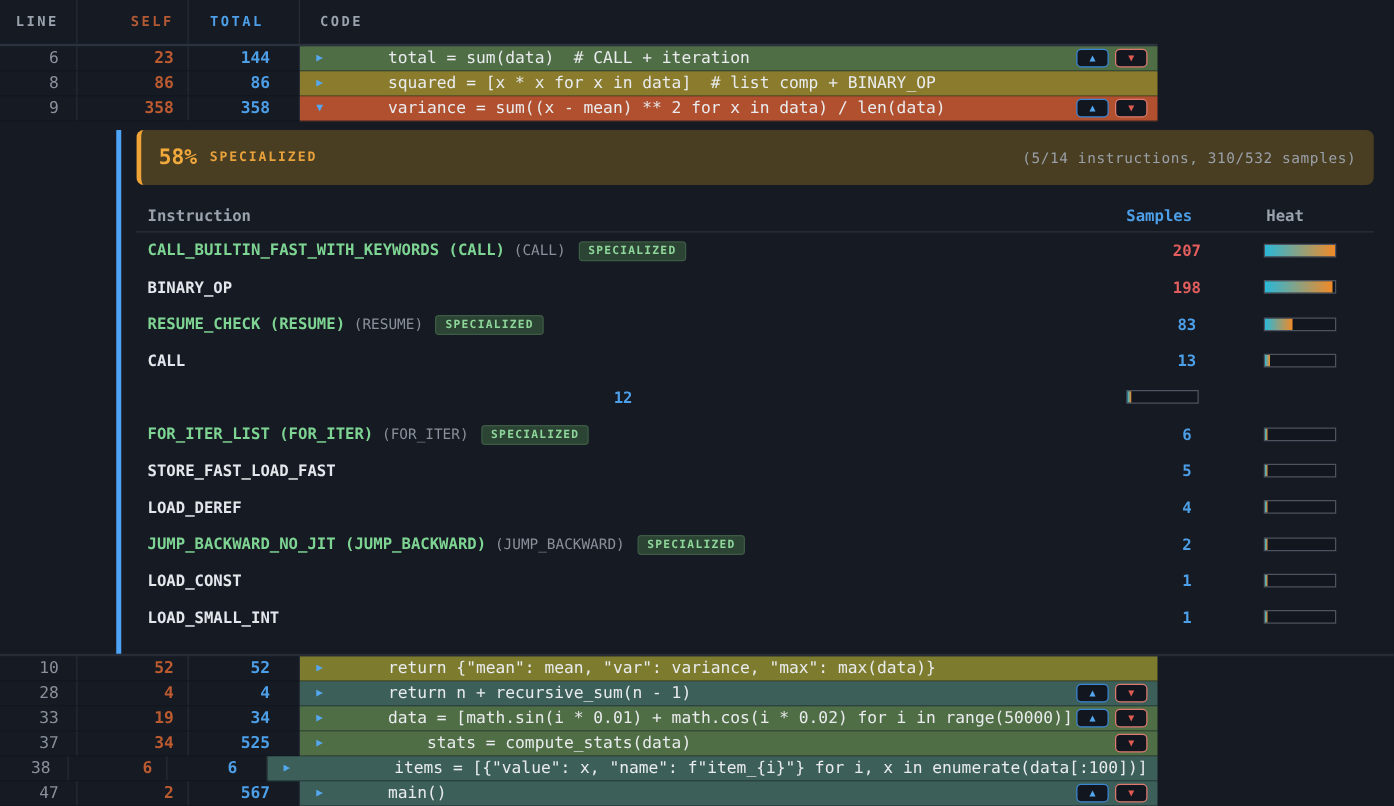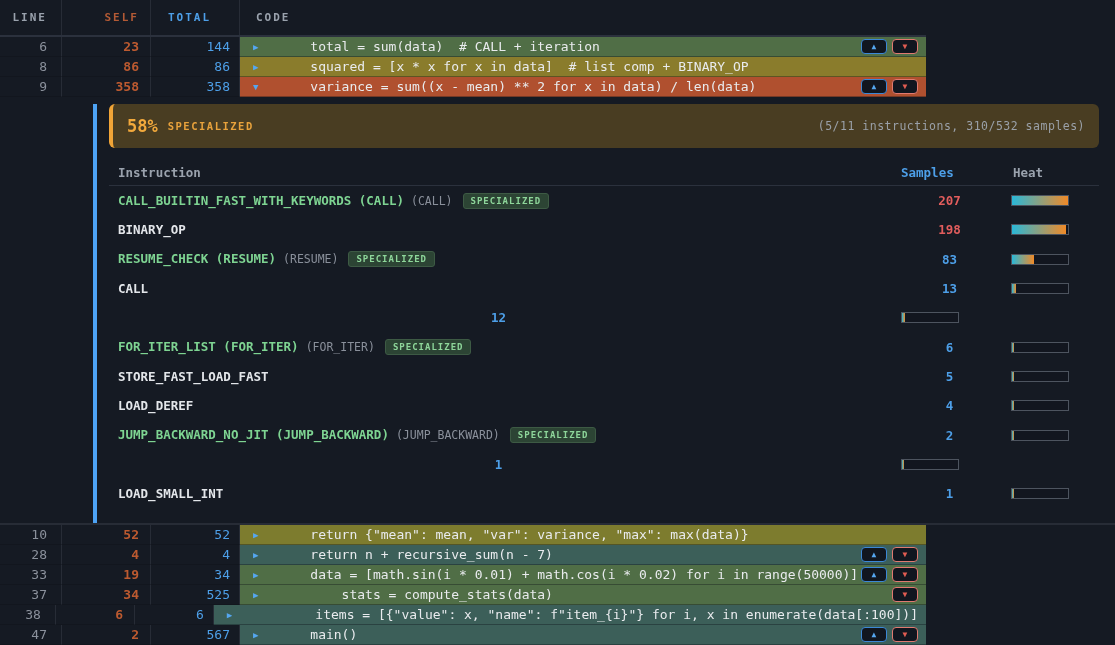--- a/index.html
+++ b/index.html
@@ -26,21 +26,21 @@
   .grid-header .cell-total { text-align:center; padding-right:11px; color:#4d9fe8; }
   .grid-header .cell-code  { padding-left:16px; }
 
   .code-row { height:20px; }
   .code-row .num {
     font-size:13px; line-height:19px; text-align:right;
     border-bottom:1px solid #12161e;
   }
   .code-row .cell-line  { color:#8b919c; padding-right:14px; }
   .code-row .cell-self  { color:#bc5a30; font-weight:bold; padding-right:11px; }
-  .code-row .cell-total { color:#4d9fe8; font-weight:normal; padding-right:9px; }
+  .code-row .cell-total { color:#4d9fe8; font-weight:bold; padding-right:23px; }
   .code-row .cell-code {
     display:flex; align-items:center;
     border-bottom:1px solid rgba(10,14,20,0.35);
   }
   .expander {
     width:16px; margin-left:13px; font-size:9px; color:#55a7f0;
     flex:0 0 auto; cursor:pointer; line-height:20px;
   }
   .code-text {
     white-space:pre; font-size:13px; color:#e9ebee; margin-left:10px;
@@ -149,21 +149,21 @@
     </div>
   </div>
   </div>
 
 <div class="panel">
   <div class="panel-accent"></div>
   <div class="panel-inner">
     <div class="banner">
       <span class="banner-pct">58%</span>
       <span class="banner-label">SPECIALIZED</span>
-      <span class="banner-note">(5/11 instructions, 310/532 samples)</span>
+      <span class="banner-note">(5/14 instructions, 310/532 samples)</span>
     </div>
     <div class="insn-grid insn-header">
       <div class="h-name">Instruction</div>
       <div class="h-samples">Samples</div>
       <div class="h-heat">Heat</div>
     </div>
     <div id="insn-rows">
         <div class="insn-grid insn-row">
     <div class="insn-name spec">
       <span>CALL_BUILTIN_FAST_WITH_KEYWORDS (CALL)</span><span class="insn-base">(CALL)</span><span class="spec-badge">SPECIALIZED</span>
@@ -254,20 +254,23 @@
       <span>JUMP_BACKWARD_NO_JIT (JUMP_BACKWARD)</span><span class="insn-base">(JUMP_BACKWARD)</span><span class="spec-badge">SPECIALIZED</span>
     </div>
     <div class="insn-samples cool">2</div>
     <div>
       <div class="heat-track">
         <div class="heat-fill" style="width: 1%; min-width: 2px;"></div>
       </div>
     </div>
   </div>
         <div class="insn-grid insn-row">
+    <div class="insn-name plain">
+      <span>LOAD_CONST</span>
+    </div>
     <div class="insn-samples cool">1</div>
     <div>
       <div class="heat-track">
         <div class="heat-fill" style="width: 0.5%; min-width: 2px;"></div>
       </div>
     </div>
   </div>
         <div class="insn-grid insn-row">
     <div class="insn-name plain">
       <span>LOAD_SMALL_INT</span>
@@ -293,21 +296,21 @@
       <span class="code-text">    return {"mean": mean, "var": variance, "max": max(data)}</span>
       <span class="row-btns"></span>
     </div>
   </div>
     <div class="code-row">
     <div class="num cell-line">28</div>
     <div class="num cell-self">4</div>
     <div class="num cell-total">4</div>
     <div class="cell-code" style="background: rgb(60, 95, 89);">
       <span class="expander">▶</span>
-      <span class="code-text">    return n + recursive_sum(n - 7)</span>
+      <span class="code-text">    return n + recursive_sum(n - 1)</span>
       <span class="row-btns">
           <span class="nav-btn up">▲</span>
           <span class="nav-btn down">▼</span>
         </span>
     </div>
   </div>
     <div class="code-row">
     <div class="num cell-line">33</div>
     <div class="num cell-self">19</div>
     <div class="num cell-total">34</div>

